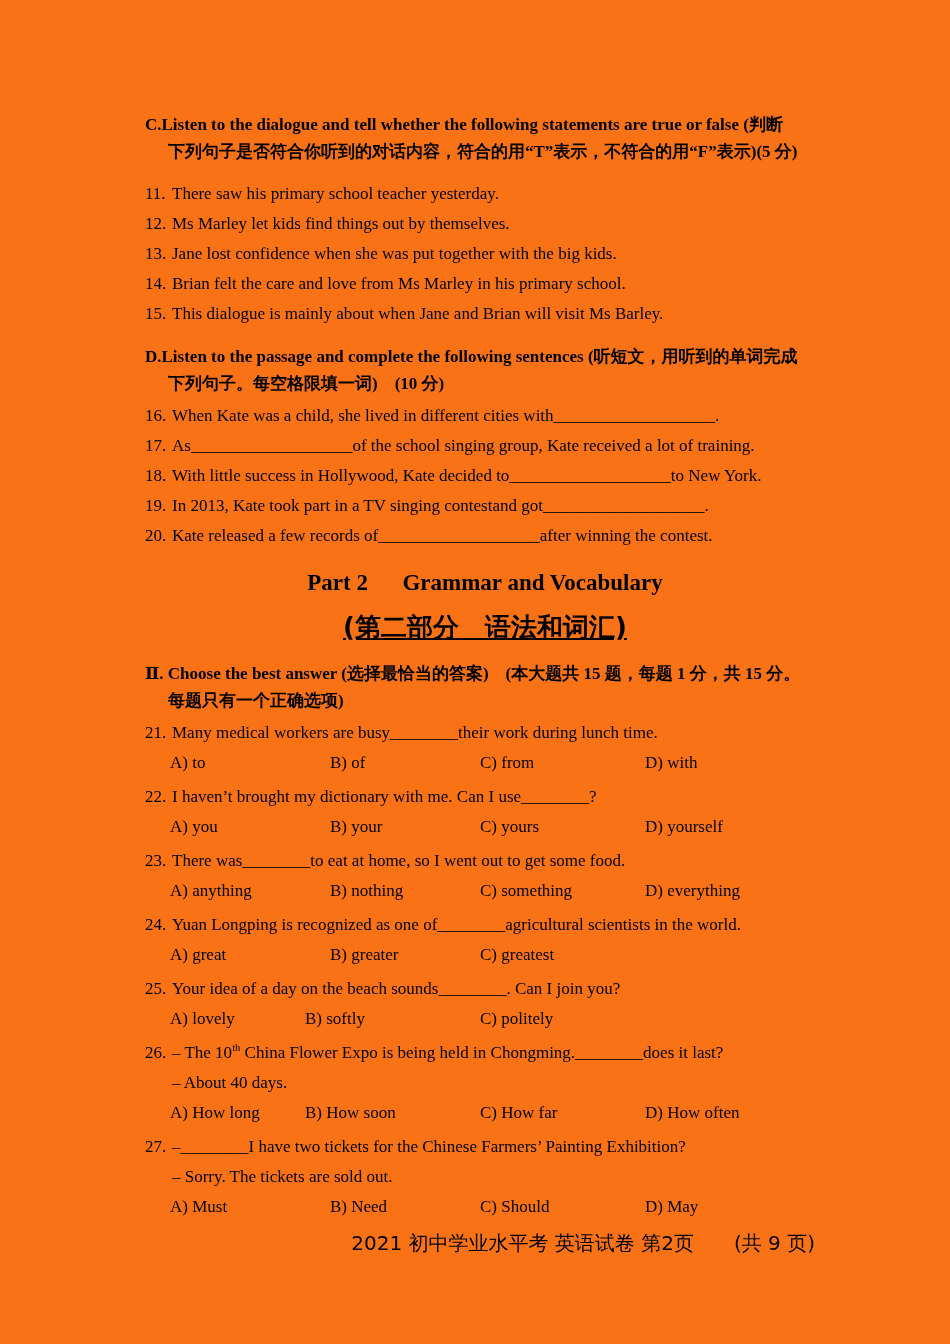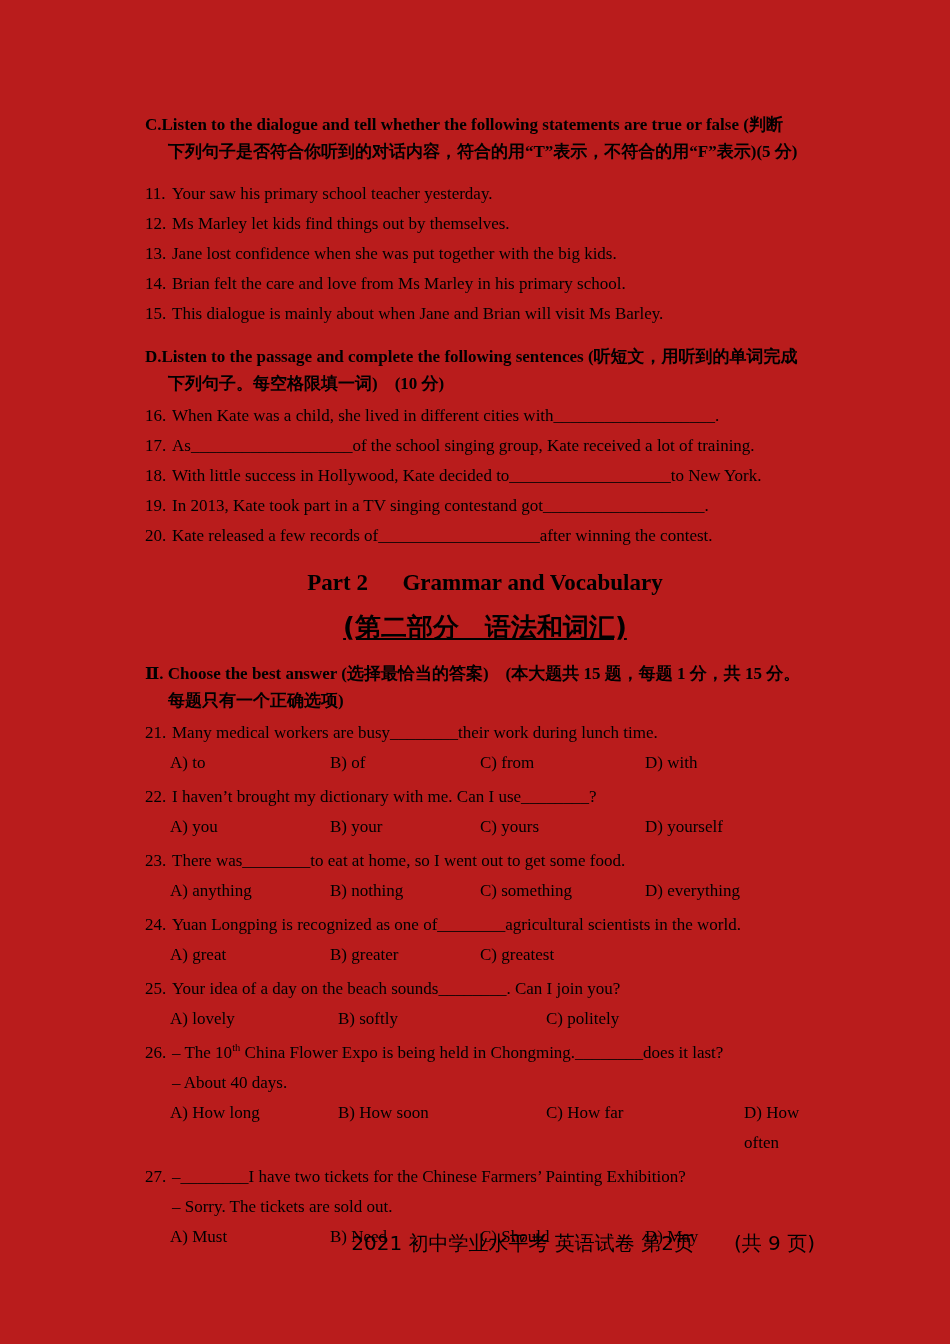--- a/index.html
+++ b/index.html
@@ -2,21 +2,21 @@
 <html><head>
 <meta charset="utf-8">
 <style>
   * { margin: 0; padding: 0; box-sizing: border-box; }
   html, body { background: #e8e8e8; }
   .page {
     position: relative;
     width: 950px;
     height: 1344px;
     margin: 0 auto;
-    background: #b91c1c;
+    background: #f97316;
     color: #000000;
     font-family: "Liberation Serif", "DejaVu Serif", serif;
     font-size: 17px;
     overflow: hidden;
   }
   .content {
     position: absolute;
     left: 145px;
     top: 111px;
     width: 680px;
@@ -48,21 +48,21 @@
     text-decoration: underline;
   }
   .sec2-head { margin-top: 14px; margin-bottom: 0; }
   .q2 { margin-top: 4px; }
   .opts {
     display: grid;
     grid-template-columns: 160px 150px 165px 1fr;
     padding-left: 25px;
     line-height: 30px;
   }
-  .opts.narrow { grid-template-columns: 135px 175px 165px 1fr; gap: 33px; }
+  .opts.narrow { grid-template-columns: 135px 175px 165px 1fr; }
   .cont-line { padding-left: 27px; line-height: 30px; white-space: pre-wrap; }
   sup { font-size: 0.62em; vertical-align: super; line-height: 0; }
   .footer {
     position: absolute;
     right: 135px;
     top: 1230px;
     font-size: 20px;
     white-space: pre;
     font-family: "DejaVu Sans", "Liberation Sans", sans-serif;
   }
@@ -73,21 +73,21 @@
 <div class="page">
   <div class="content">
 
     <div class="sec">
       <div class="sec-head">
         <div class="l1">C.Listen to the dialogue and tell whether the following statements are true or false (判断</div>
         <div class="l2">下列句子是否符合你听到的对话内容，符合的用“T”表示，不符合的用“F”表示)(5 分)</div>
       </div>
       <div class="q-row">
         <span class="q-num">11.</span>
-        <span class="q-text">Your saw his primary school teacher yesterday.</span>
+        <span class="q-text">There saw his primary school teacher yesterday.</span>
       </div>
       <div class="q-row">
         <span class="q-num">12.</span>
         <span class="q-text">Ms Marley let kids find things out by themselves.</span>
       </div>
       <div class="q-row">
         <span class="q-num">13.</span>
         <span class="q-text">Jane lost confidence when she was put together with the big kids.</span>
       </div>
       <div class="q-row">

